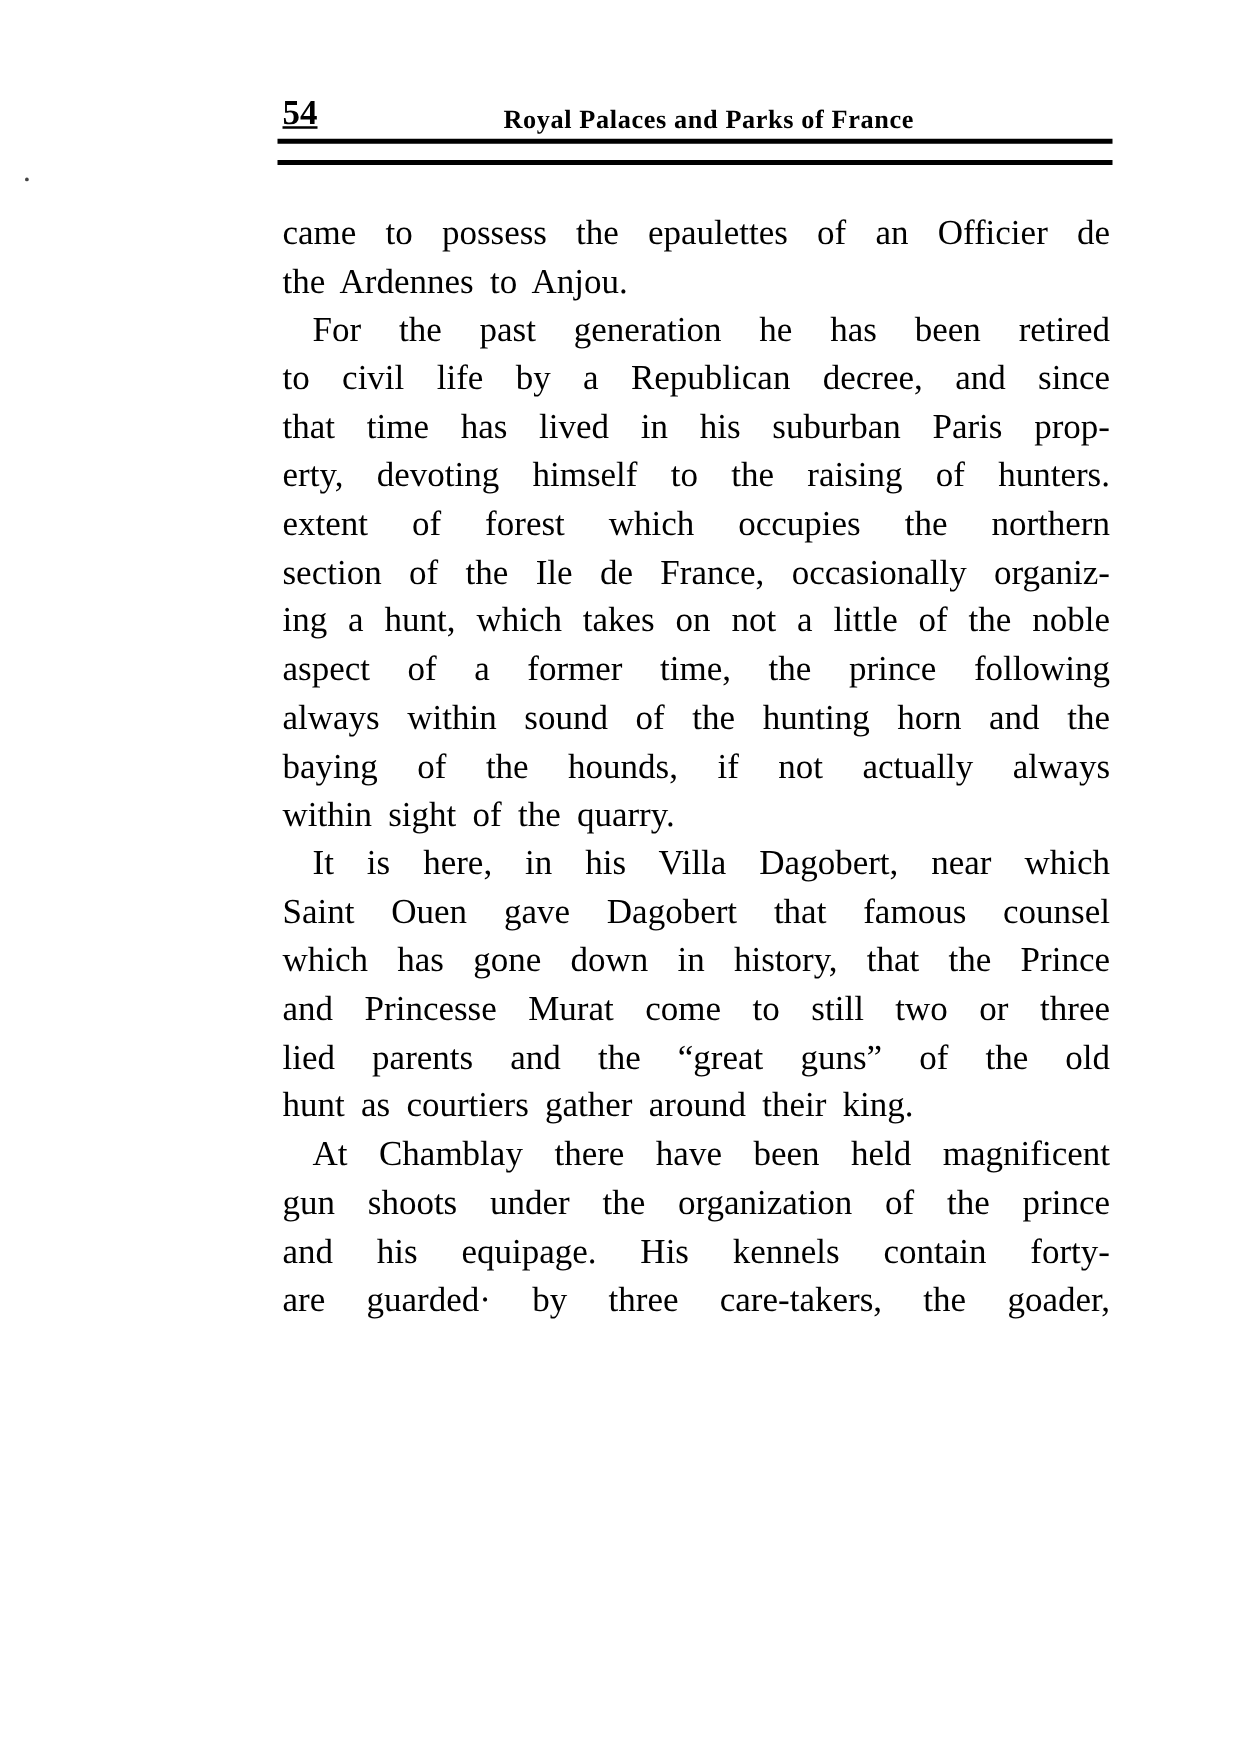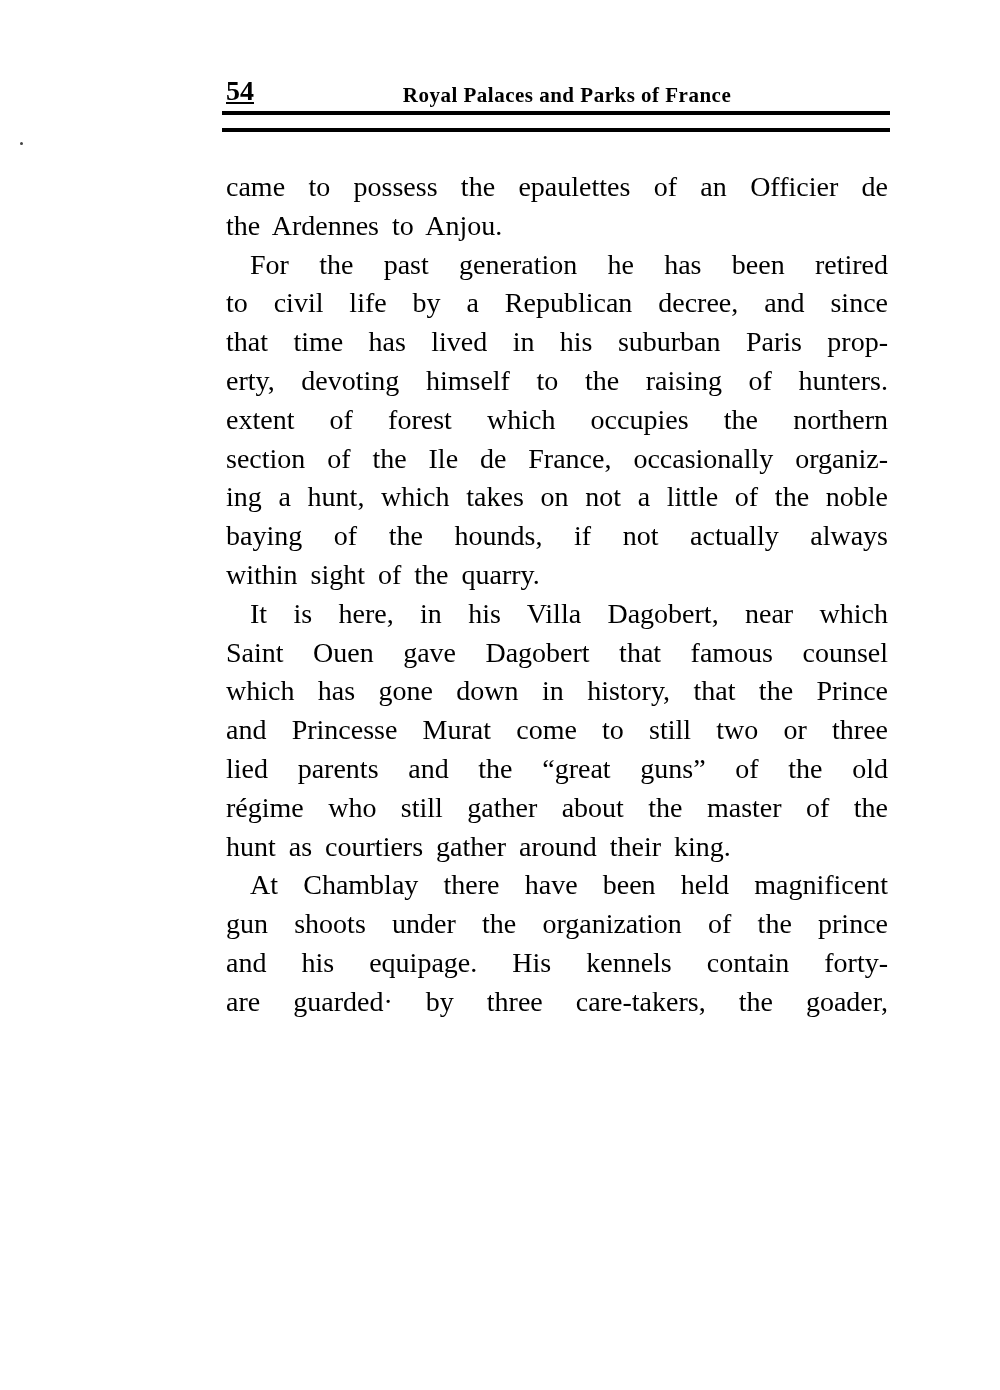--- a/index.html
+++ b/index.html
@@ -87,31 +87,32 @@
     </p>
 
     <p>
       <span class="line indent">For the past generation he has been retired</span>
       <span class="line">to civil life by a Republican decree, and since</span>
       <span class="line">that time has lived in his suburban Paris prop-</span>
       <span class="line">erty, devoting himself to the raising of hunters.</span>
       <span class="line">extent of forest which occupies the northern</span>
       <span class="line">section of the Ile de France, occasionally organiz-</span>
       <span class="line">ing a hunt, which takes on not a little of the noble</span>
+      <span class="line">aspect of a former time, the prince following</span>
+      <span class="line">always within sound of the hunting horn and the</span>
       <span class="line">baying of the hounds, if not actually always</span>
       <span class="line end">within sight of the quarry.</span>
     </p>
 
     <p>
       <span class="line indent">It is here, in his Villa Dagobert, near which</span>
       <span class="line">Saint Ouen gave Dagobert that famous counsel</span>
       <span class="line">which has gone down in history, that the Prince</span>
       <span class="line">and Princesse Murat come to still two or three</span>
       <span class="line">lied parents and the “great guns” of the old</span>
-      <span class="line">régime who still gather about the master of the</span>
       <span class="line end">hunt as courtiers gather around their king.</span>
     </p>
 
     <p>
       <span class="line indent">At Chamblay there have been held magnificent</span>
       <span class="line">gun shoots under the organization of the prince</span>
       <span class="line">and his equipage.  His kennels contain forty-</span>
       <span class="line">are guarded· by three  care-takers, the goader,</span>
     </p>
 

